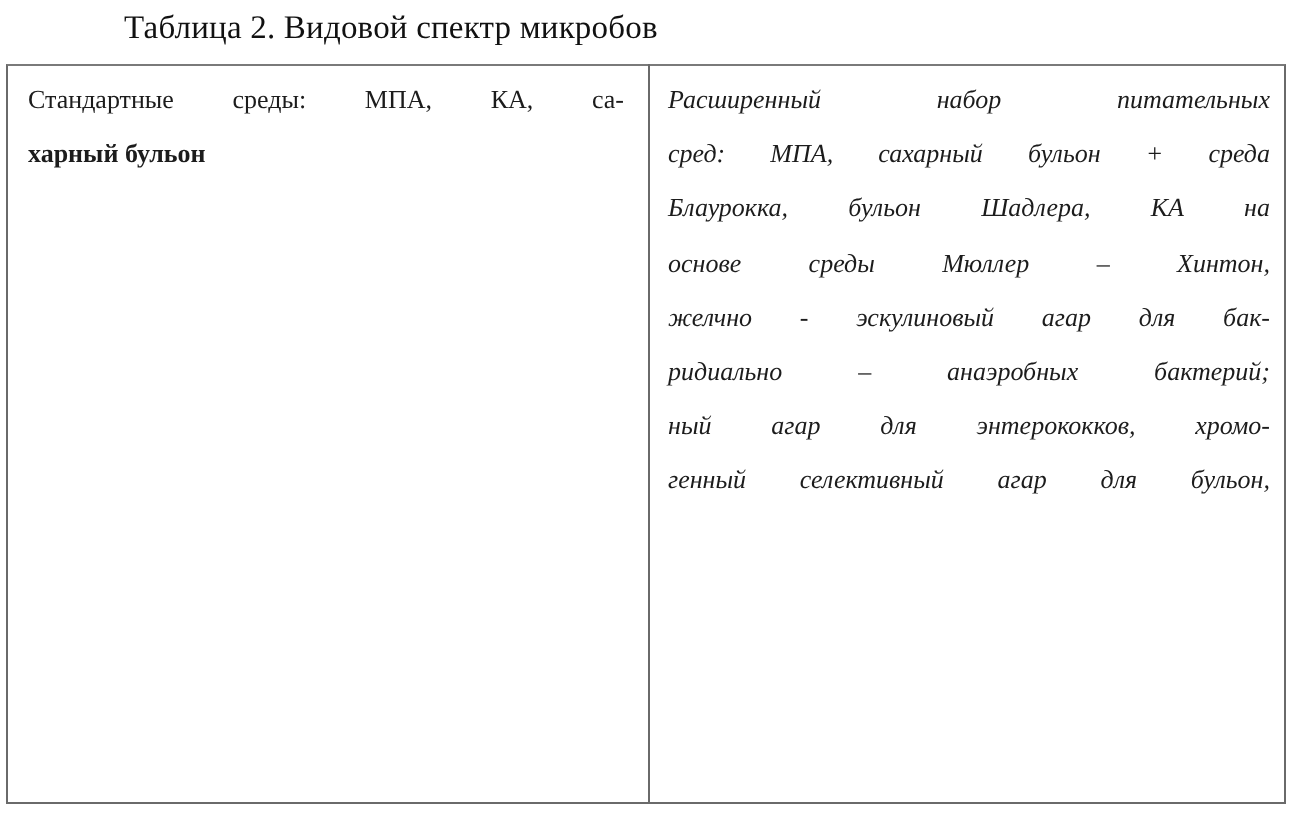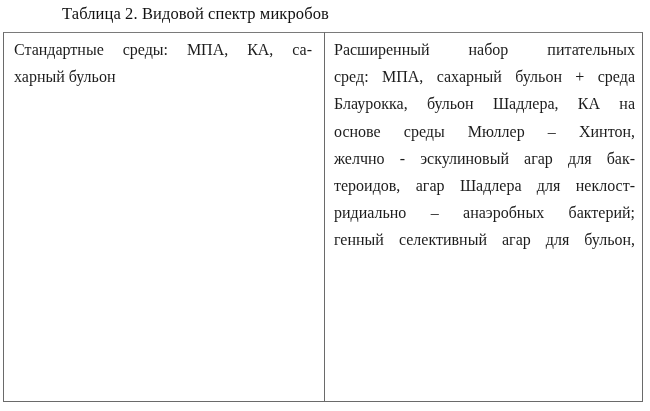--- a/index.html
+++ b/index.html
@@ -39,43 +39,45 @@
       position: absolute;
       left: 324px;
       top: 32px;
       width: 0;
       height: 370px;
       border-left: 1.5px solid #6a6a6a;
     }
     .cell {
       position: absolute;
       top: 36px;
-      font-size: 16px;
+      font-size: 13px;
       line-height: 27.2px;
       text-align: justify;
       text-align-last: left;
       color: #1c1c1c;
     }
     .cell-left {
       left: 14px;
       width: 298px;
     }
     .cell-right {
       left: 334px;
       width: 301px;
+      font-style: italic;
     }
     .line {
       display: block;
       text-align: justify;
       text-align-last: justify;
       white-space: nowrap;
       height: 27.2px;
     }
     .line.last {
       text-align-last: left;
+      font-weight: bold;
     }
   </style>
 </head>
 <body>
 
 <div class="caption">Таблица 2. Видовой спектр микробов</div>
 
 <div class="table-frame"></div>
 <div class="divider"></div>
 
@@ -83,16 +85,16 @@
   <span class="line">Стандартные  среды:  МПА,  КА,  са-</span>
   <span class="line last">харный бульон</span>
 </div>
 
 <div class="cell cell-right">
   <span class="line">Расширенный  набор  питательных</span>
   <span class="line">сред: МПА, сахарный бульон + среда</span>
   <span class="line">Блаурокка, бульон Шадлера, КА на</span>
   <span class="line">основе  среды  Мюллер  –  Хинтон,</span>
   <span class="line">желчно - эскулиновый агар для бак-</span>
-  <span class="line">тероидов, агар Шадлера для неклост-</span>
   <span class="line">ридиально  –  анаэробных  бактерий;</span>
+  <span class="line">ный  агар  для  энтерококков,  хромо-</span>
   <span class="line">генный селективный агар для бульон,</span>
 </div>
 
 </body></html>

